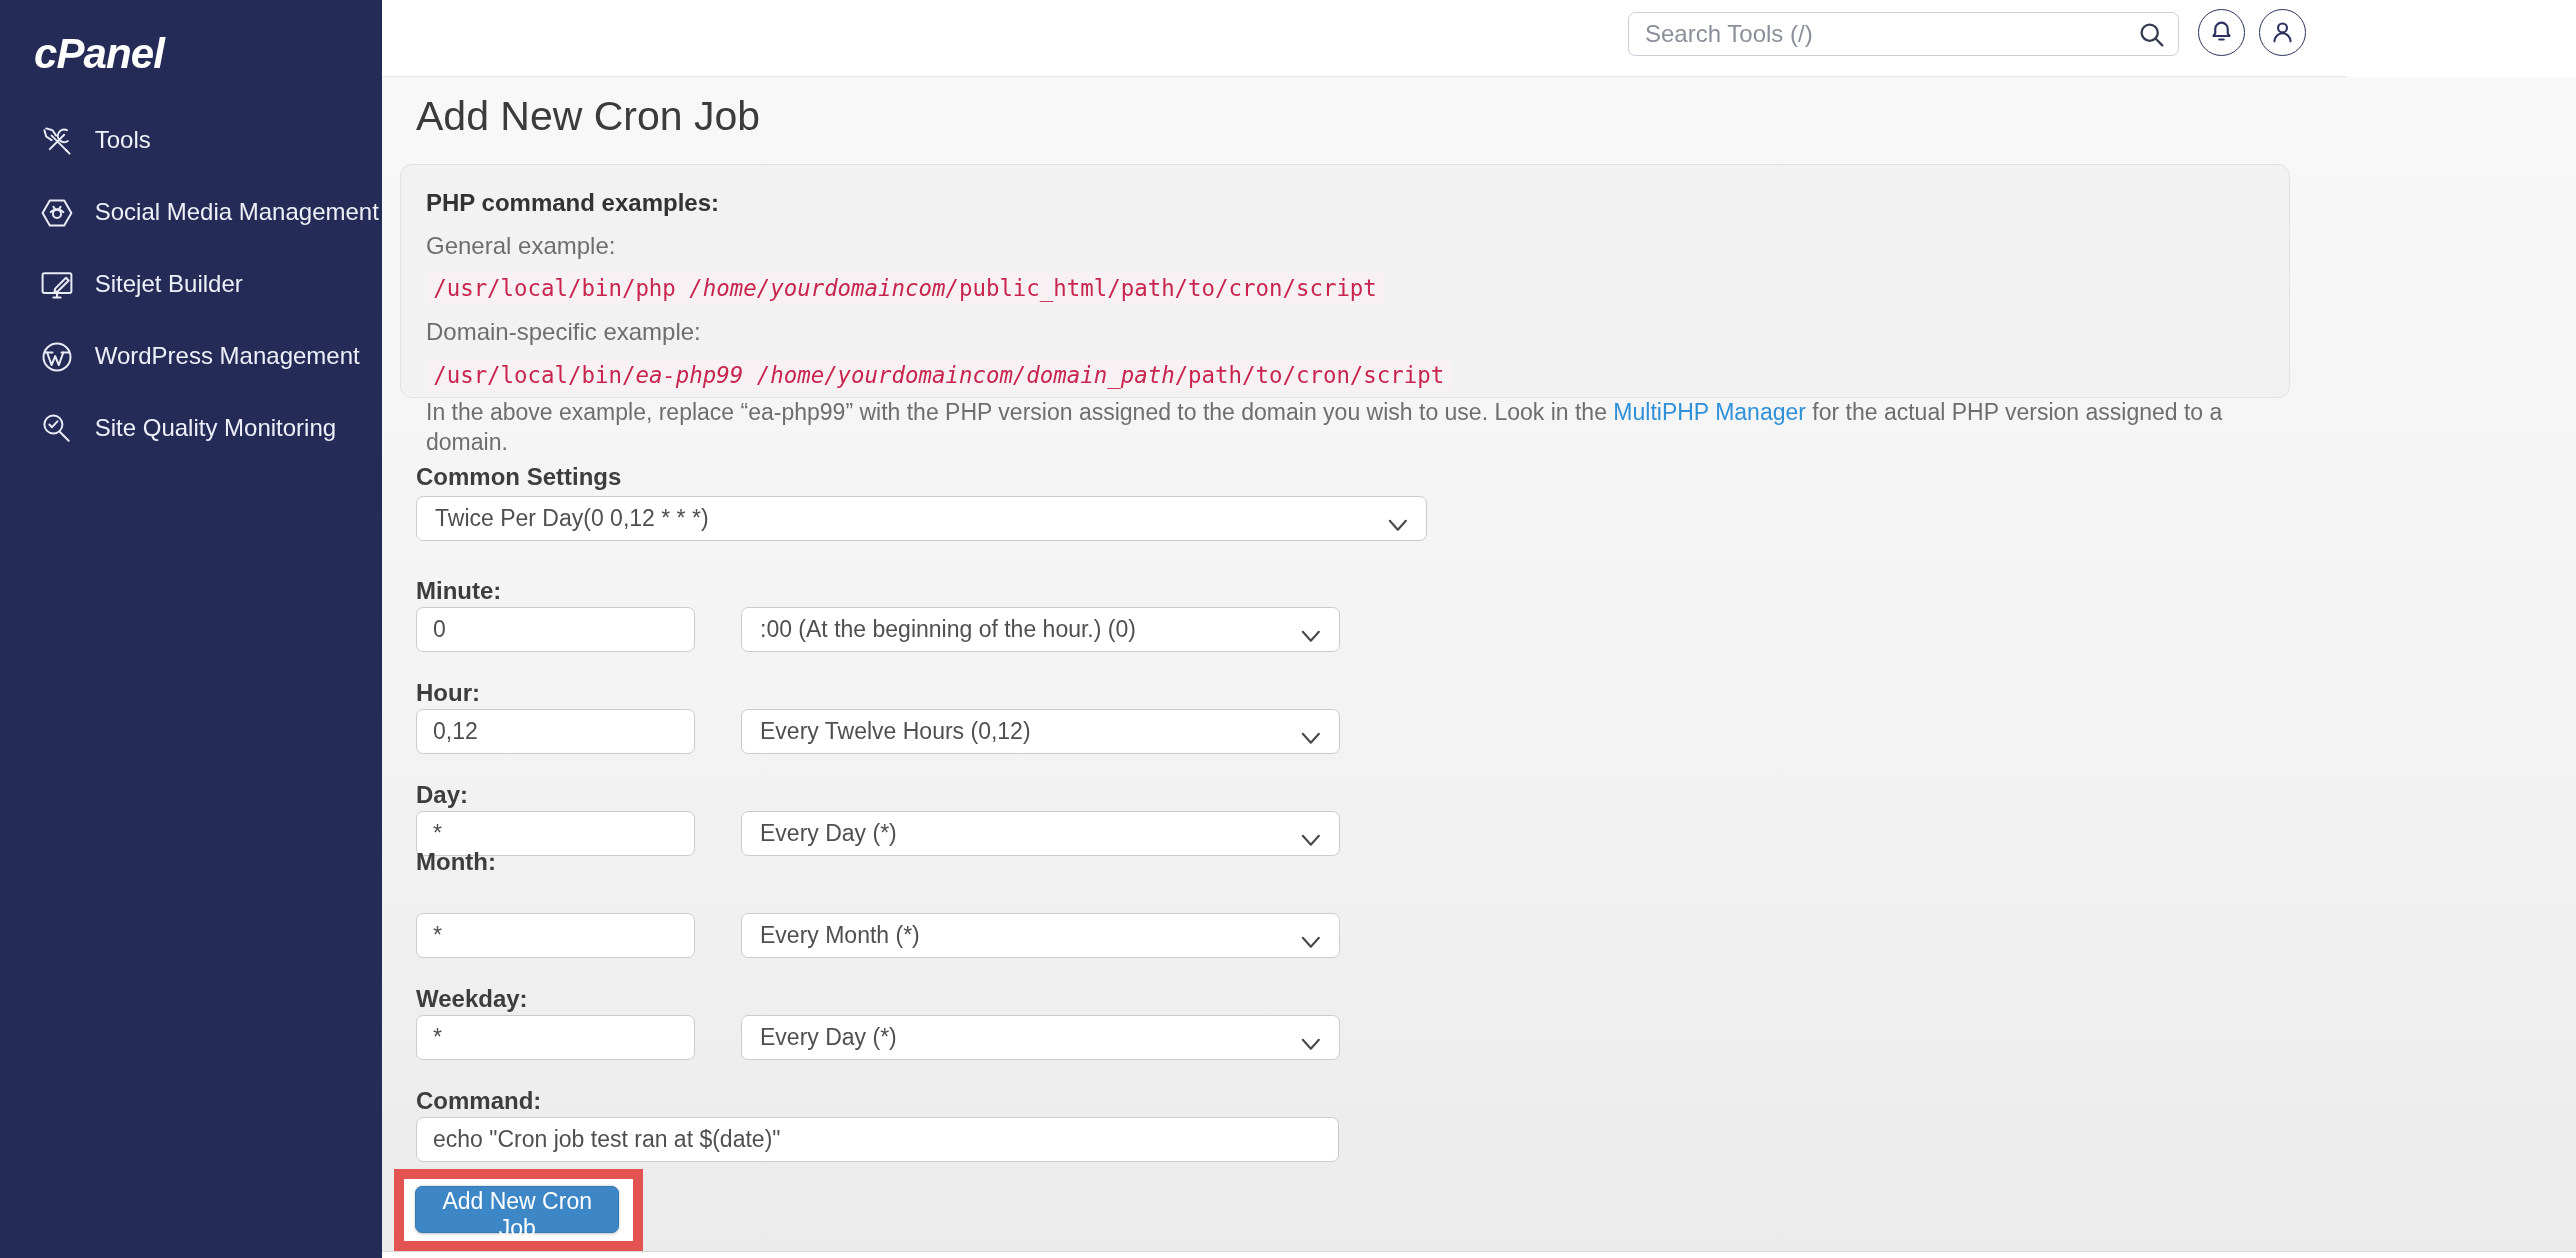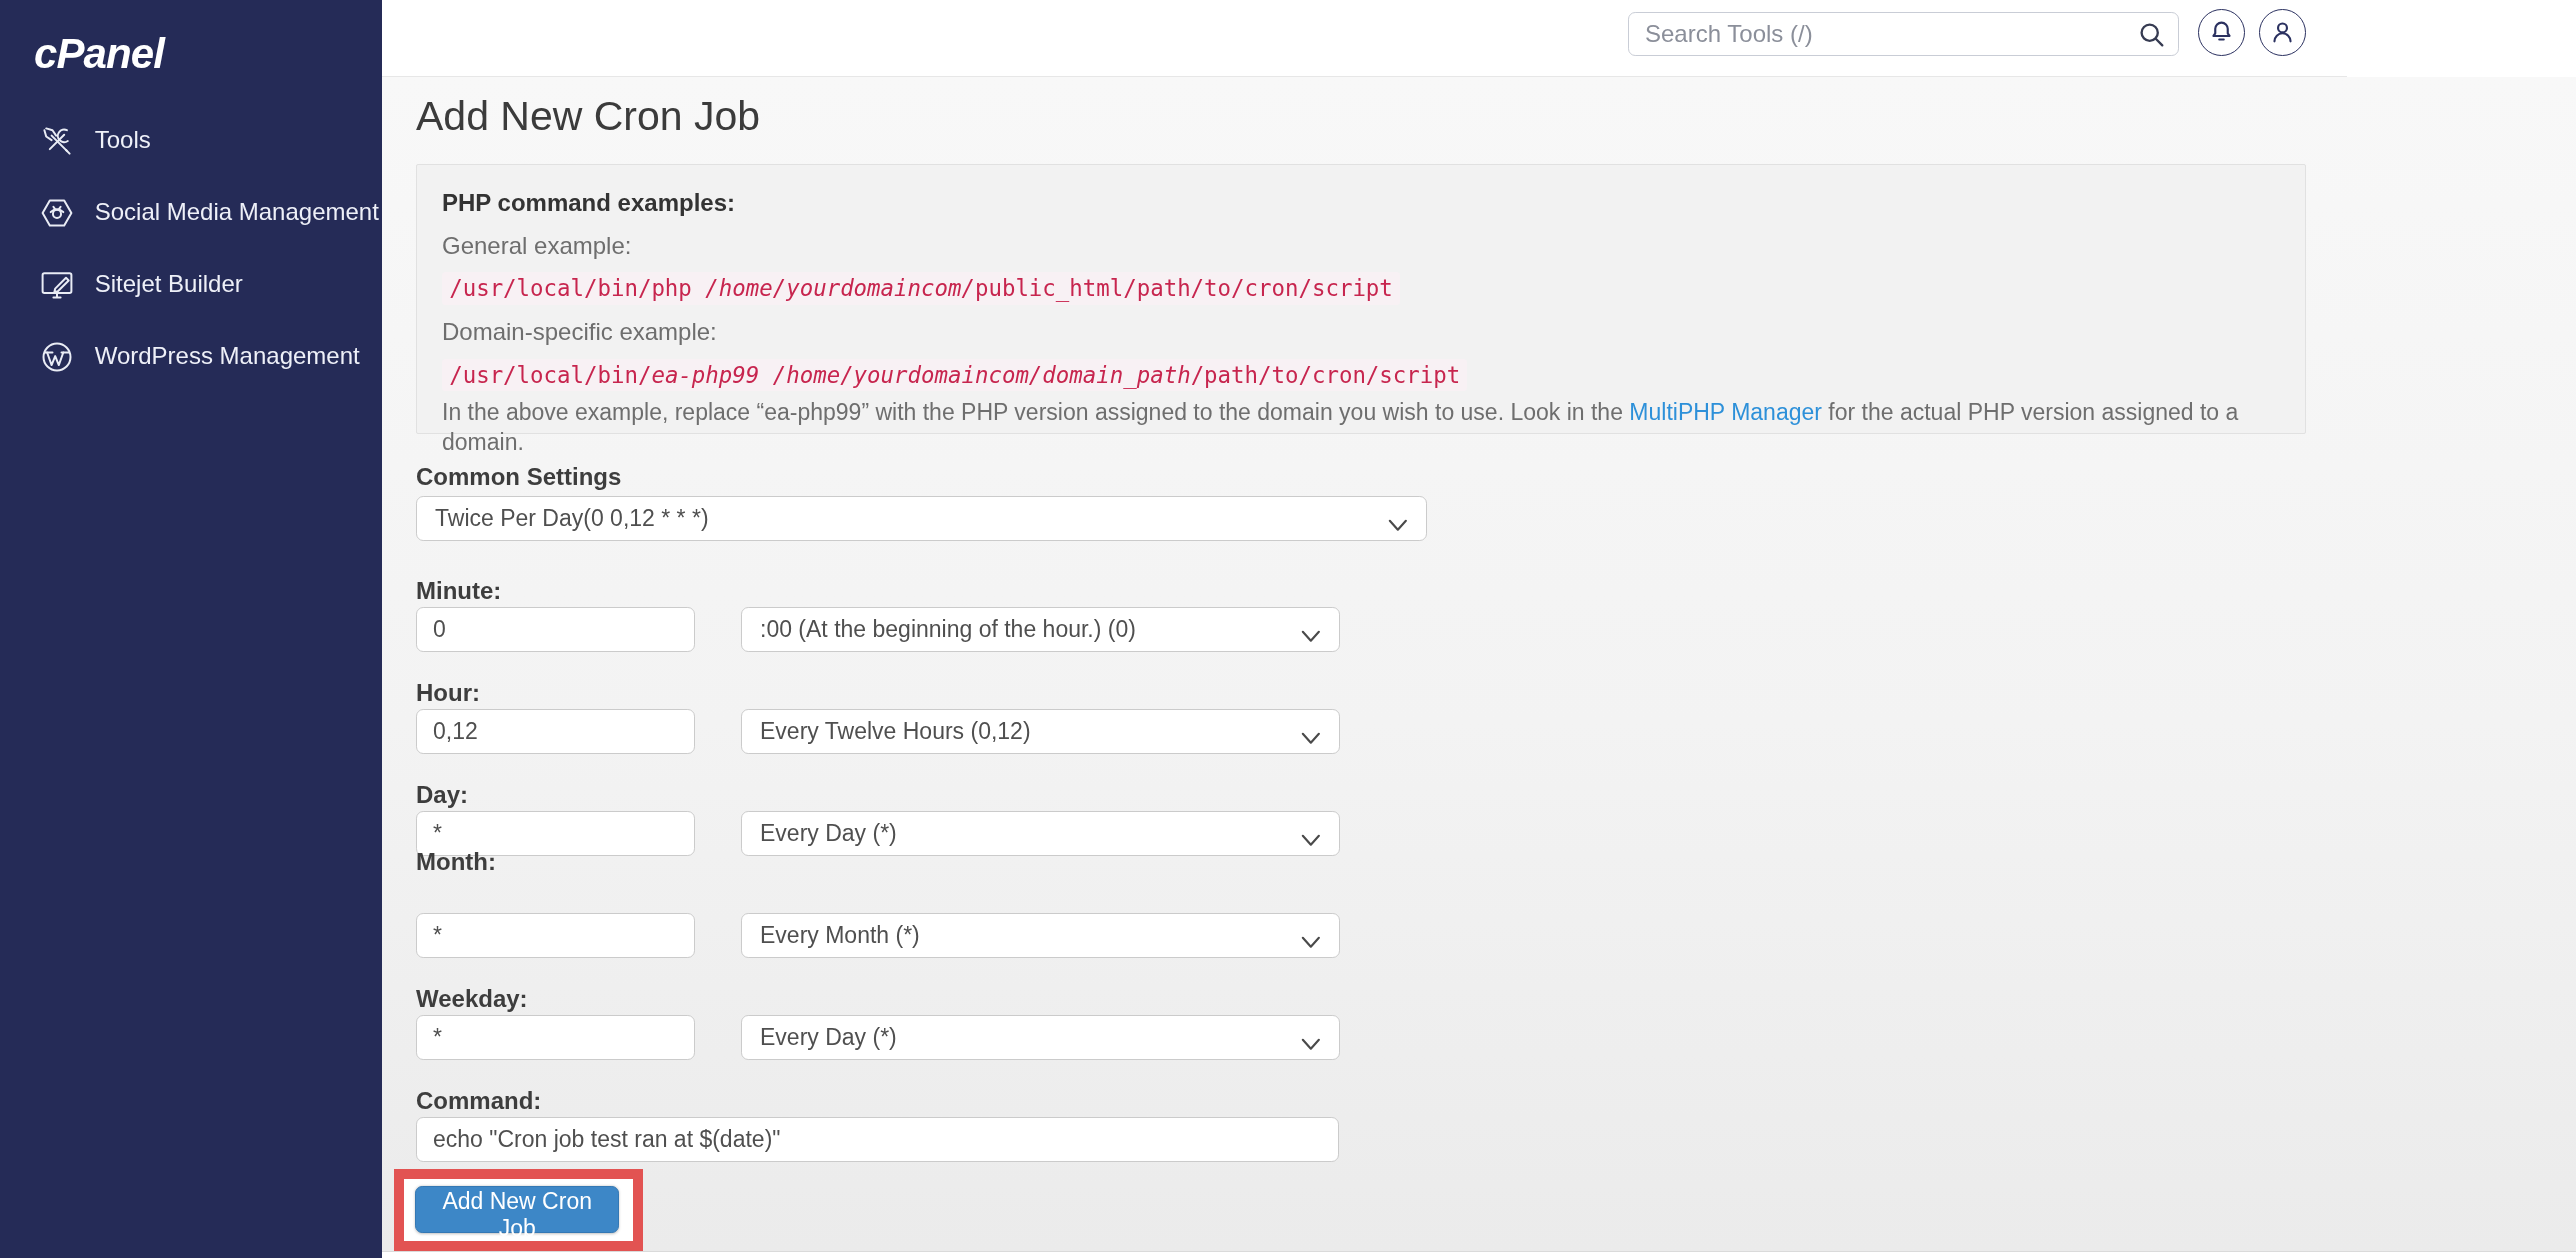--- a/index.html
+++ b/index.html
@@ -27,21 +27,21 @@
   .round-btn svg { width:25px; height:25px; stroke:#2b3160; fill:none; stroke-width:2.4; stroke-linecap:round; stroke-linejoin:round; }
   .btn-bell { right:102px; }
   .btn-user { right:41px; }
 
   
   .content { position:absolute; left:382px; top:77px; width:2194px; height:1175px;
              background:linear-gradient(180deg,#f8f8f8 0%,#f3f3f3 55%,#ebebeb 100%);
              border-bottom:0.9px solid #dadada; }
   .page-title { position:absolute; left:34px; top:16px; font-size:41px; font-weight:400; color:#3b3b3b; }
 
-  .examples { position:absolute; left:34px; top:87px; width:1890px; height:270px; background:#f2f2f2; border:0.9px solid #e1e1e1; border-radius:2px; padding:23px 25px; }
+  .examples { position:absolute; left:18px; top:87px; width:1890px; height:234px; background:#f2f2f2; border:0.9px solid #e1e1e1; border-radius:12px; padding:23px 25px; }
   .ex-heading { font-size:24px; font-weight:700; color:#333333; line-height:30px; }
   .ex-gray { font-size:24px; color:#6e6e6e; line-height:30px; margin-top:12.5px; }
   .ex-code { display:inline-block; margin-top:11.6px; font-family:"DejaVu Sans Mono","Liberation Mono",monospace; font-size:22.4px; line-height:29px; color:#c7254e; background:#f8f1f4; padding:1.8px 7.2px; border-radius:3.6px; }
   .ex-code i { font-style:italic; }
   .ex-note { font-size:23px; color:#6e6e6e; line-height:30px; margin-top:5.4px; }
   .ex-note a { color:#2d90d9; text-decoration:none; }
 
   .flabel { position:absolute; left:34px; font-size:24px; font-weight:700; color:#3d3d3d; line-height:29px; }
   .tbox { position:absolute; height:45px; border:0.9px solid #cbcbcb; border-radius:7.2px; background:#ffffff; font-size:23px; color:#4f4f4f; font-family:"Liberation Sans","DejaVu Sans",sans-serif; padding:0 16px; outline:none; }
   .selbox { position:absolute; height:45px; border:0.9px solid #cbcbcb; border-radius:7.2px; background:#ffffff; display:flex; align-items:center; padding:0 48px 0 18px; font-size:23px; color:#4f4f4f; cursor:pointer; }
@@ -101,20 +101,30 @@
         <span class="nico">
           <svg viewBox="0 0 40 40">
               <circle cx="20" cy="20" r="15"></circle>
               <path d="M9 15 l5 14 4 -10 4 10 5 -14"></path>
               <path d="M7 15 h8 M25 15 h8"></path>
             </svg>
         </span>
         <span class="nlabel">WordPress Management</span>
       </div>
 
+      <div class="nav-item">
+        <span class="nico">
+          <svg viewBox="0 0 40 40">
+              <circle cx="16" cy="15" r="10"></circle>
+              <path d="M23 23 L33 33"></path>
+              <path d="M11.5 15 l3 3 6 -6.5"></path>
+            </svg>
+        </span>
+        <span class="nlabel">Site Quality Monitoring</span>
+      </div>
 
     </nav>
   </aside>
 
   <header class="topbar">
     <div class="search-wrap">
       <input class="search-input" type="text" placeholder="Search Tools (/)" style="">
       <span class="search-ic">
         <svg viewBox="0 0 30 30">
             <circle cx="13" cy="13" r="9"></circle>

